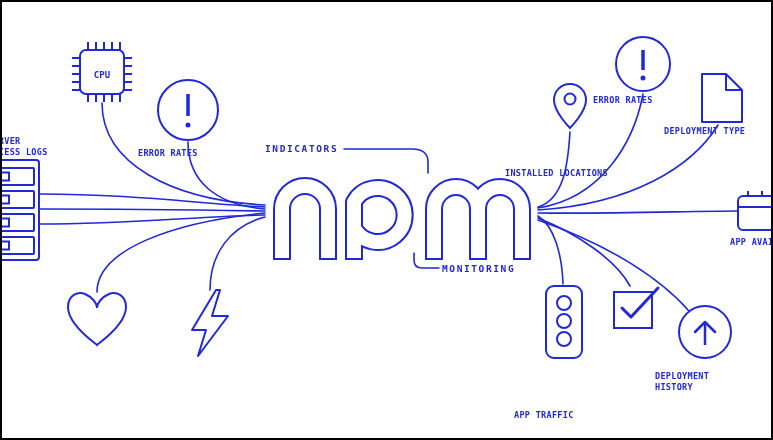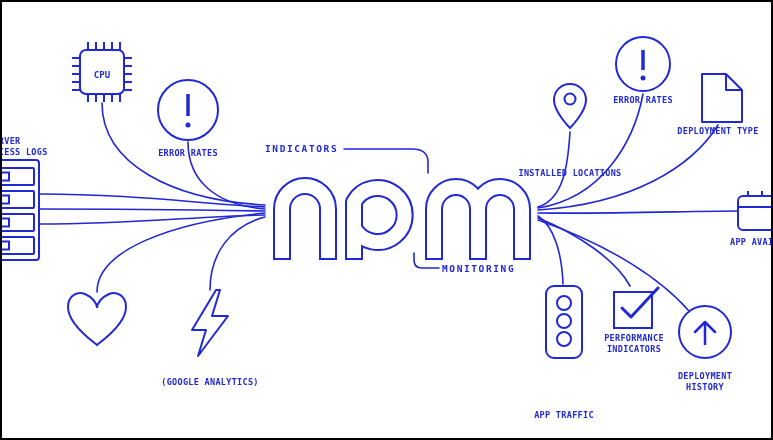--- a/index.html
+++ b/index.html
@@ -25,21 +25,21 @@
     pointer-events: none;
   }
   .node-icon { position: absolute; }
   .label {
     position: absolute;
     color: var(--accent);
     font-size: 8.5px;
     font-weight: bold;
     letter-spacing: 0.3px;
     line-height: 11px;
-    text-align: center;
+    text-align: left;
   }
   .label span { display: block; white-space: nowrap; }
   .label.align-left { text-align: left; }
   .center-label {
     position: absolute;
     color: var(--accent);
     font-size: 9.5px;
     font-weight: bold;
     letter-spacing: 1.6px;
     white-space: nowrap;
@@ -130,21 +130,20 @@
   </div>
 
   <svg class="node-icon" style="left:60px; top:282px;" width="70" height="70" viewBox="0 0 70 70" fill="none" stroke="currentColor" stroke-width="2">
     <path d="M 35 61 C 33 59 6 41 6 23 C 6 11 16 7 23 10 C 30 13 35 19 35 24 C 35 19 40 13 47 10 C 54 7 64 11 64 23 C 64 41 37 59 35 61 Z"></path>
   </svg>
 
   <svg class="node-icon" style="left:178px; top:284px;" width="60" height="76" viewBox="0 0 60 76" fill="none" stroke="currentColor" stroke-width="2" stroke-linejoin="round">
     <path d="M 36 4 L 12 44 L 26 44 L 18 70 L 48 30 L 32 30 L 40 4 Z"></path>
   </svg>
   <div class="label" style="left:133px; top:375px; width:150px;">
-    <span>(GOOGLE ANALYTICS)</span>
   </div>
 
   <svg class="node-icon" style="left:548px; top:78px;" width="40" height="52" viewBox="0 0 40 52" fill="none" stroke="currentColor" stroke-width="2">
     <path d="M 20 4 C 11 4 4 11 4 20 C 4 32 20 48 20 48 C 20 48 36 32 36 20 C 36 11 29 4 20 4 Z"></path>
     <circle cx="20" cy="19" r="5.5"></circle>
   </svg>
   <div class="label" style="left:503px; top:136px; width:130px;margin-top:30px;">
     <span>INSTALLED LOCATIONS</span>
   </div>
 
@@ -181,24 +180,20 @@
     <circle cx="22" cy="57" r="7"></circle>
   </svg>
   <div class="label" style="left:512px; top:362px; width:100px;margin-top:46px;">
     <span>APP TRAFFIC</span>
   </div>
 
   <svg class="node-icon" style="left:608px; top:282px;" width="60" height="48" viewBox="0 0 60 48" fill="none" stroke="currentColor" stroke-width="2">
     <rect x="4" y="8" width="38" height="36"></rect>
     <polyline points="12 24 21 33 48 4" stroke-width="3" stroke-linecap="round" stroke-linejoin="round"></polyline>
   </svg>
-  <div class="label" style="left:582px; top:331px; width:100px;">
-    <span>PERFORMANCE</span>
-    <span>INDICATORS</span>
-  </div>
 
   <svg class="node-icon" style="left:675px; top:302px;" width="56" height="56" viewBox="0 0 56 56" fill="none" stroke="currentColor" stroke-width="2">
     <circle cx="28" cy="28" r="26"></circle>
     <path d="M28 41 L28 18" stroke-width="2.5"></path>
     <polyline points="18 28 28 18 38 28" stroke-width="2.5" stroke-linejoin="round" stroke-linecap="round"></polyline>
   </svg>
   <div class="label" style="left:653px; top:369px; width:100px;">
     <span>DEPLOYMENT</span>
     <span>HISTORY</span>
   </div>

